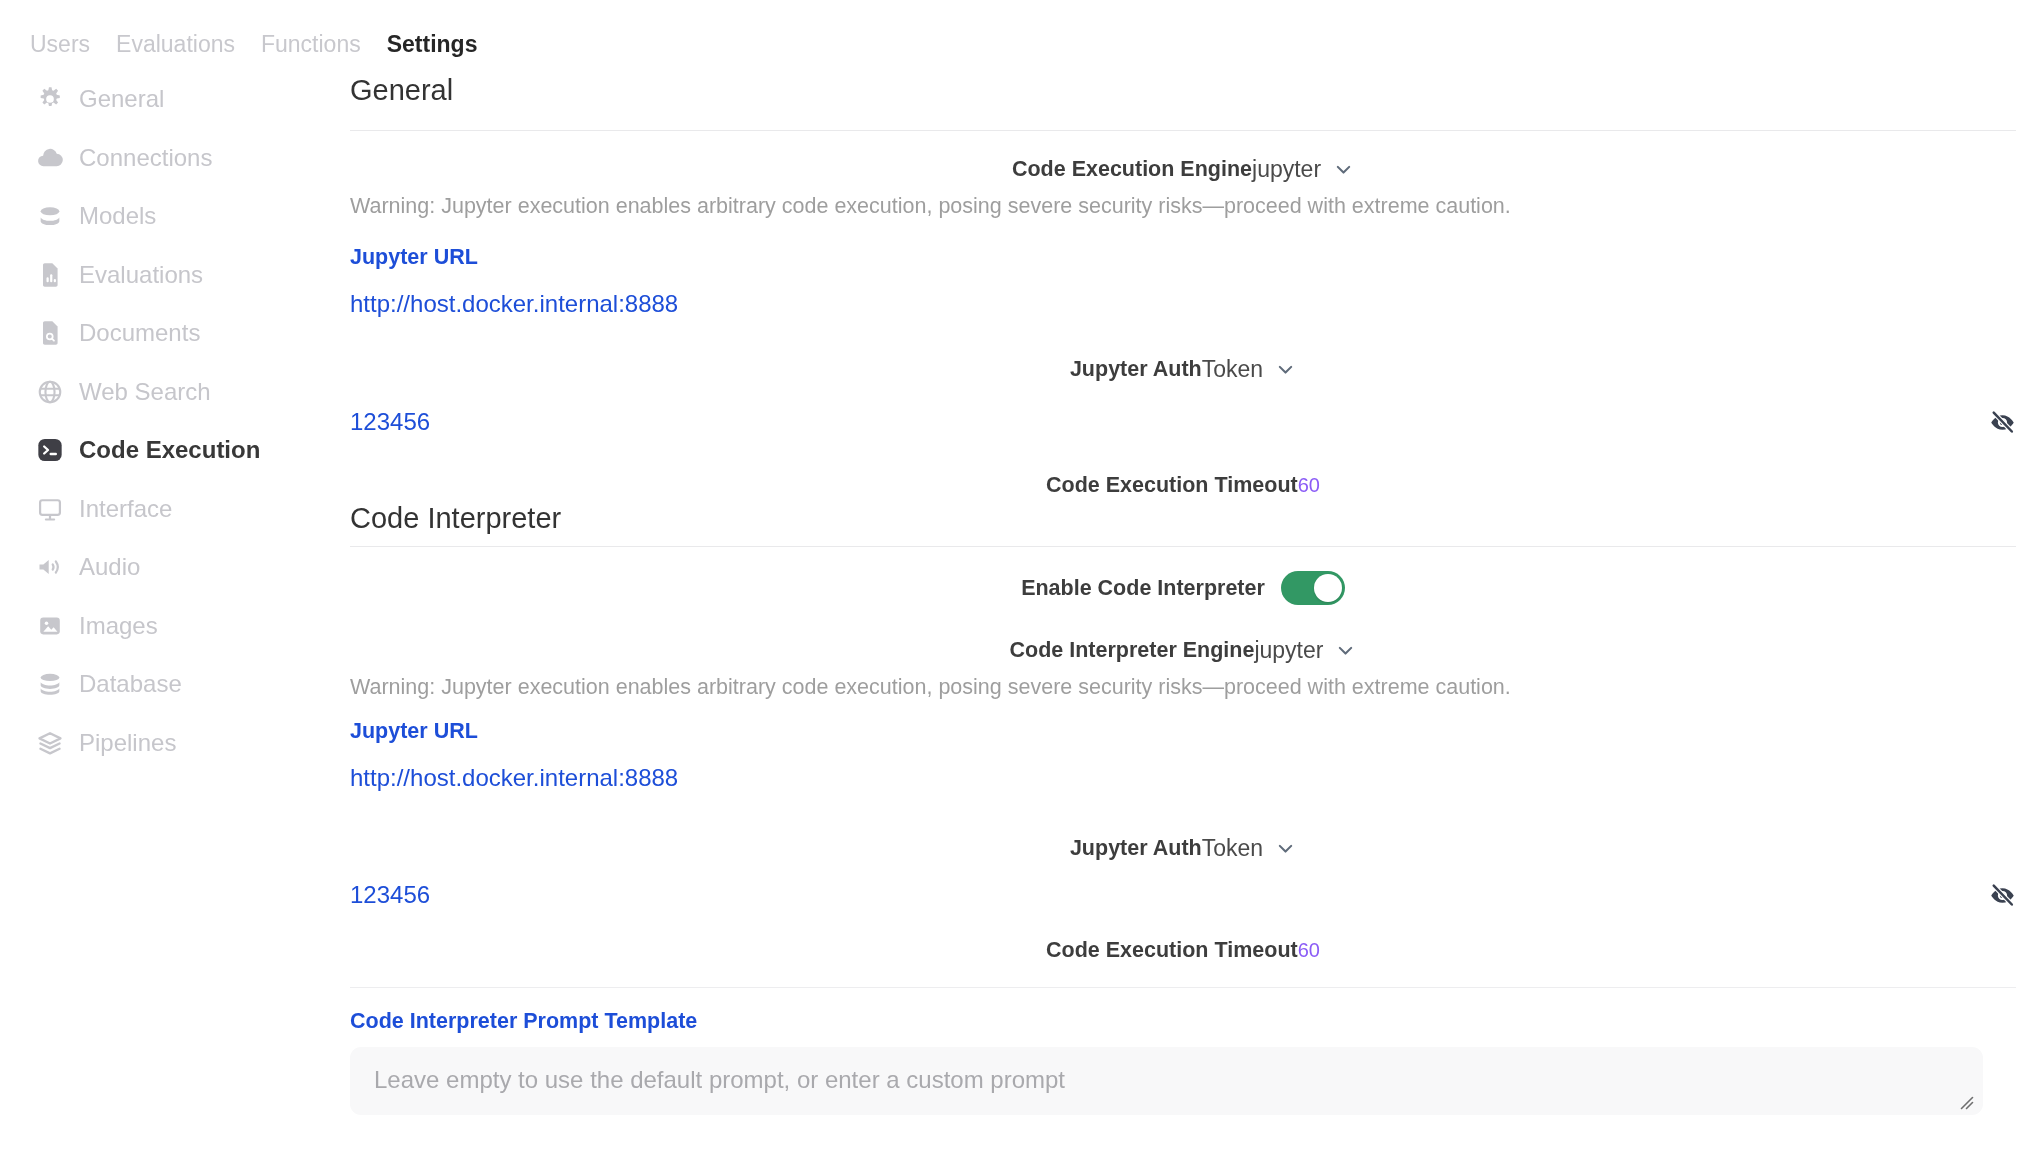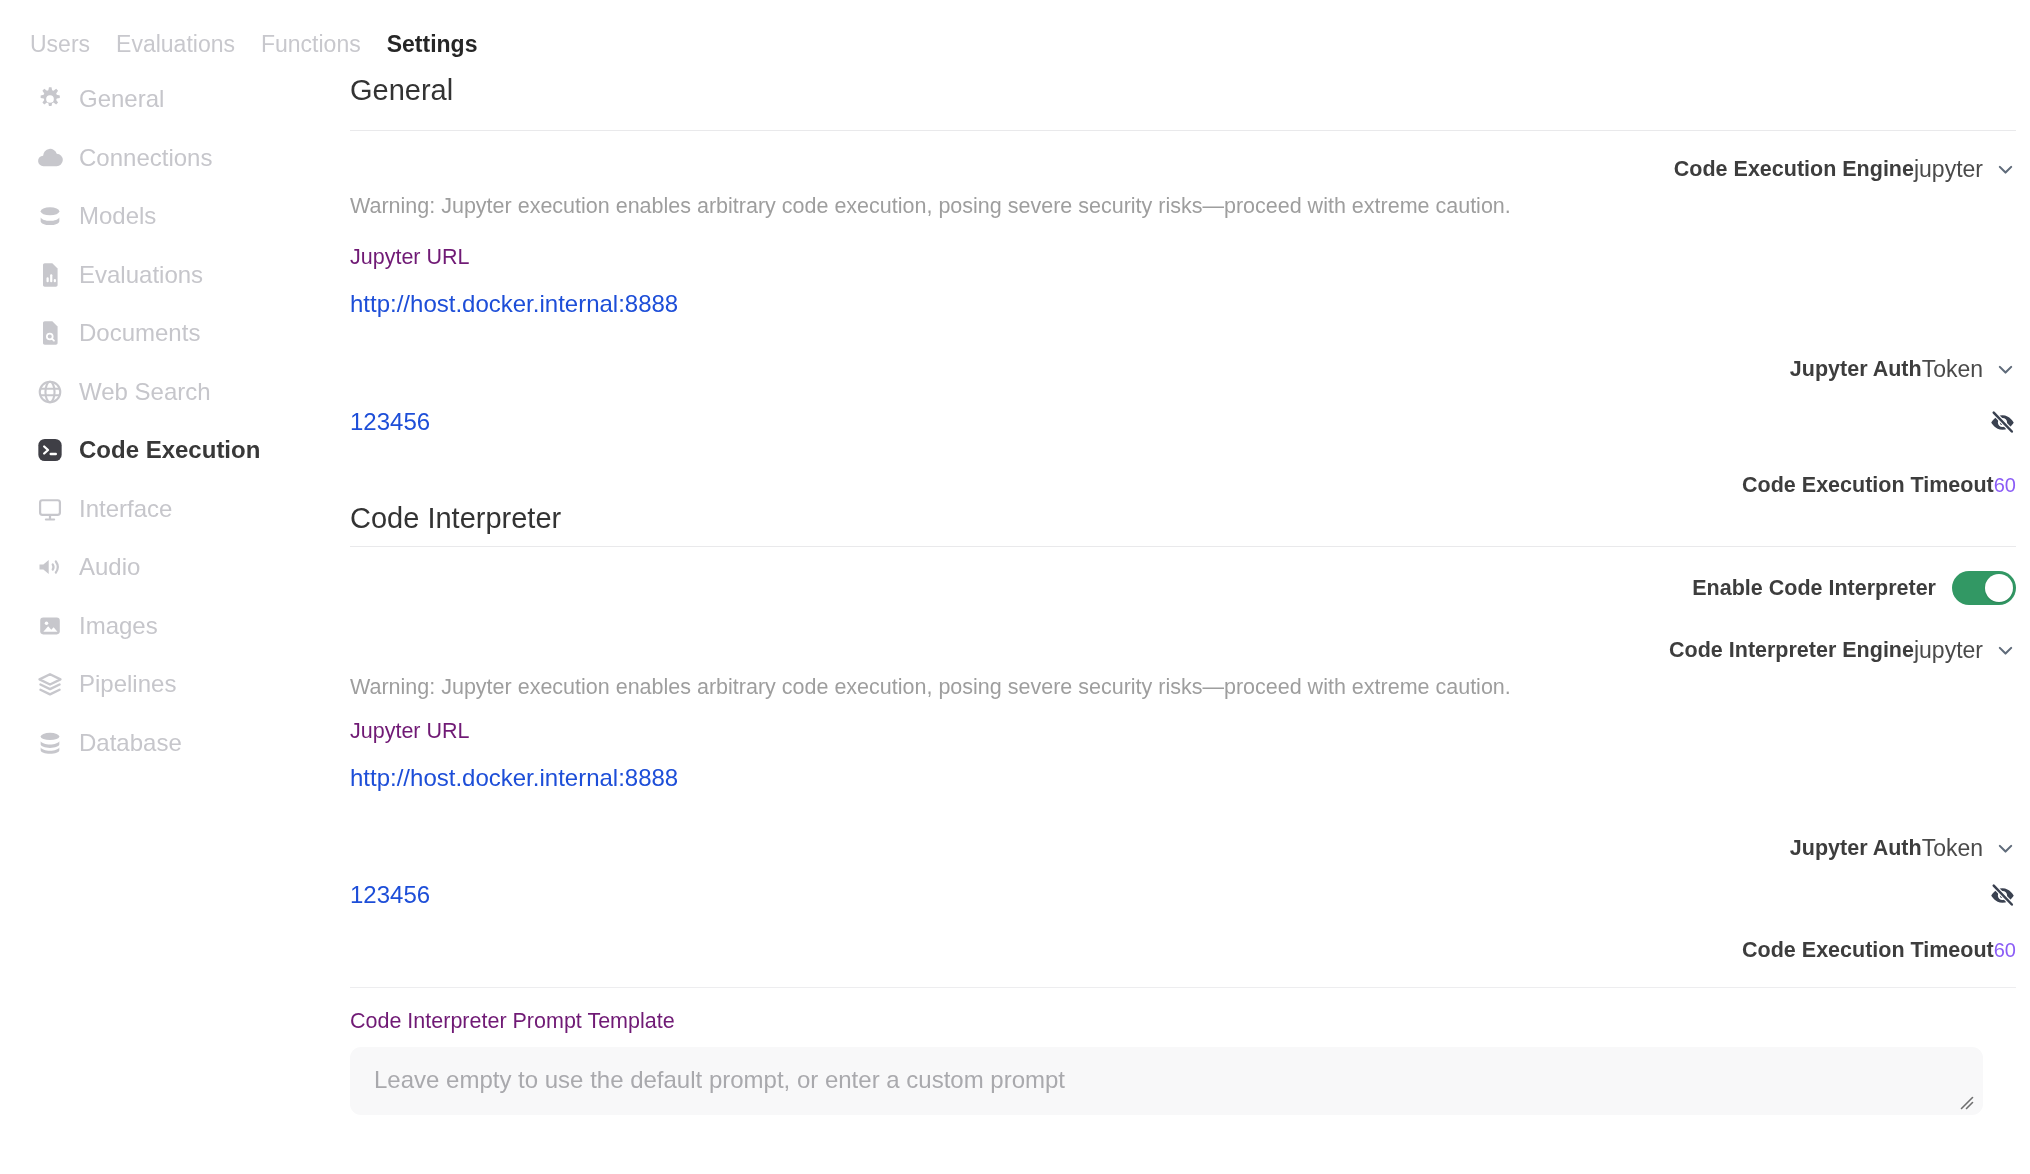--- a/index.html
+++ b/index.html
@@ -20,24 +20,24 @@
   .sidebar { flex:0 0 350px; width:350px; padding:14px 0 0 36px; }
   .side-item { display:flex; align-items:center; gap:15px; height:58.5px; cursor:pointer; }
   .side-item .icon { width:28px; height:28px; flex:0 0 28px; display:flex; align-items:center; justify-content:center; }
   .side-item .slabel { font-size:24px; font-weight:500; color:#c6c6cb; white-space:nowrap; }
   .side-item.active .slabel { color:#383838; font-weight:600; }
 
   
   .main { flex:1 1 auto; padding:16px 14px 0 0; }
   .section-title { font-size:29px; font-weight:500; color:#333333; margin:0; line-height:36px; }
   hr.divider { border:0; border-top:1px solid #e9e9eb; margin:0; }
-  .row { display:flex; justify-content:flex-end; align-items:center; min-height:30px; }
+  .row { display:flex; justify-content:center; align-items:center; min-height:30px; }
   .field-label { font-size:21.5px; font-weight:600; color:#3d3d3d; line-height:30px; }
   .warning { font-size:21.5px; color:#9e9e9e; margin:0; line-height:26px; }
-  .sublabel { font-size:21.5px; font-weight:400; color:#701a75; line-height:26px; }
+  .sublabel { font-size:21.5px; font-weight:700; color:#1d4ed8; line-height:26px; }
   .text-input {
     display:block; width:100%; border:none; outline:none; background:transparent;
     font-family:inherit; font-size:24px; color:#1d4ed8; padding:0; height:30px;
   }
   .select-ctl { display:flex; align-items:center; gap:12px; cursor:pointer; }
   .select-ctl .sel-value { font-size:23px; color:#4a4a4a; line-height:28px; }
   .num-value { font-size:20px; color:#8b5cf6; }
   .icon-btn { background:none; border:none; padding:0; cursor:pointer; display:flex; align-items:center; }
 
   
@@ -173,38 +173,38 @@
             <rect x="3.6" y="4.8" width="16.8" height="14.4" rx="2.6" fill="#c7c7cc"></rect>
             <circle cx="9" cy="9.7" r="1.5" fill="#ffffff"></circle>
             <path d="M6.3 17l4.1-4.7 2.7 3 2-2.2 3.3 3.9H6.3Z" fill="#ffffff"></path>
           </svg>
       </span>
       <span class="slabel">Images</span>
     </div>
 
     <div class="side-item">
       <span class="icon">
+        <svg width="28" height="28" viewBox="0 0 24 24" fill="#c7c7cc">
+            <ellipse cx="12" cy="6.4" rx="8" ry="3.1"></ellipse>
+            <path d="M4 10.4c.9 1.6 4.1 2.8 8 2.8s7.1-1.2 8-2.8v2.7c0 1.7-3.6 3.1-8 3.1s-8-1.4-8-3.1v-2.7Z"></path>
+            <path d="M4 15.8c.9 1.6 4.1 2.8 8 2.8s7.1-1.2 8-2.8v2.4c0 1.7-3.6 3.1-8 3.1s-8-1.4-8-3.1v-2.4Z"></path>
+          </svg>
+      </span>
+      <span class="slabel">Database</span>
+    </div>
+
+    <div class="side-item">
+      <span class="icon">
         <svg width="28" height="28" viewBox="0 0 24 24" fill="none" stroke="#c7c7cc" stroke-width="2" stroke-linecap="round" stroke-linejoin="round">
             <path d="M12 3.6 21 8l-9 4.4L3 8l9-4.4Z"></path>
             <path d="M3.8 12.4 12 16.4l8.2-4"></path>
             <path d="M3.8 16.9 12 20.9l8.2-4"></path>
           </svg>
       </span>
       <span class="slabel">Pipelines</span>
-    </div>
-
-    <div class="side-item">
-      <span class="icon">
-        <svg width="28" height="28" viewBox="0 0 24 24" fill="#c7c7cc">
-            <ellipse cx="12" cy="6.4" rx="8" ry="3.1"></ellipse>
-            <path d="M4 10.4c.9 1.6 4.1 2.8 8 2.8s7.1-1.2 8-2.8v2.7c0 1.7-3.6 3.1-8 3.1s-8-1.4-8-3.1v-2.7Z"></path>
-            <path d="M4 15.8c.9 1.6 4.1 2.8 8 2.8s7.1-1.2 8-2.8v2.4c0 1.7-3.6 3.1-8 3.1s-8-1.4-8-3.1v-2.4Z"></path>
-          </svg>
-      </span>
-      <span class="slabel">Database</span>
     </div>
 
   </div>
 
   <div class="main">
 
     <h2 class="section-title">General</h2>
     <hr class="divider" style="margin-top:22px;">
 
     <div class="row" style="margin-top:23px;">

